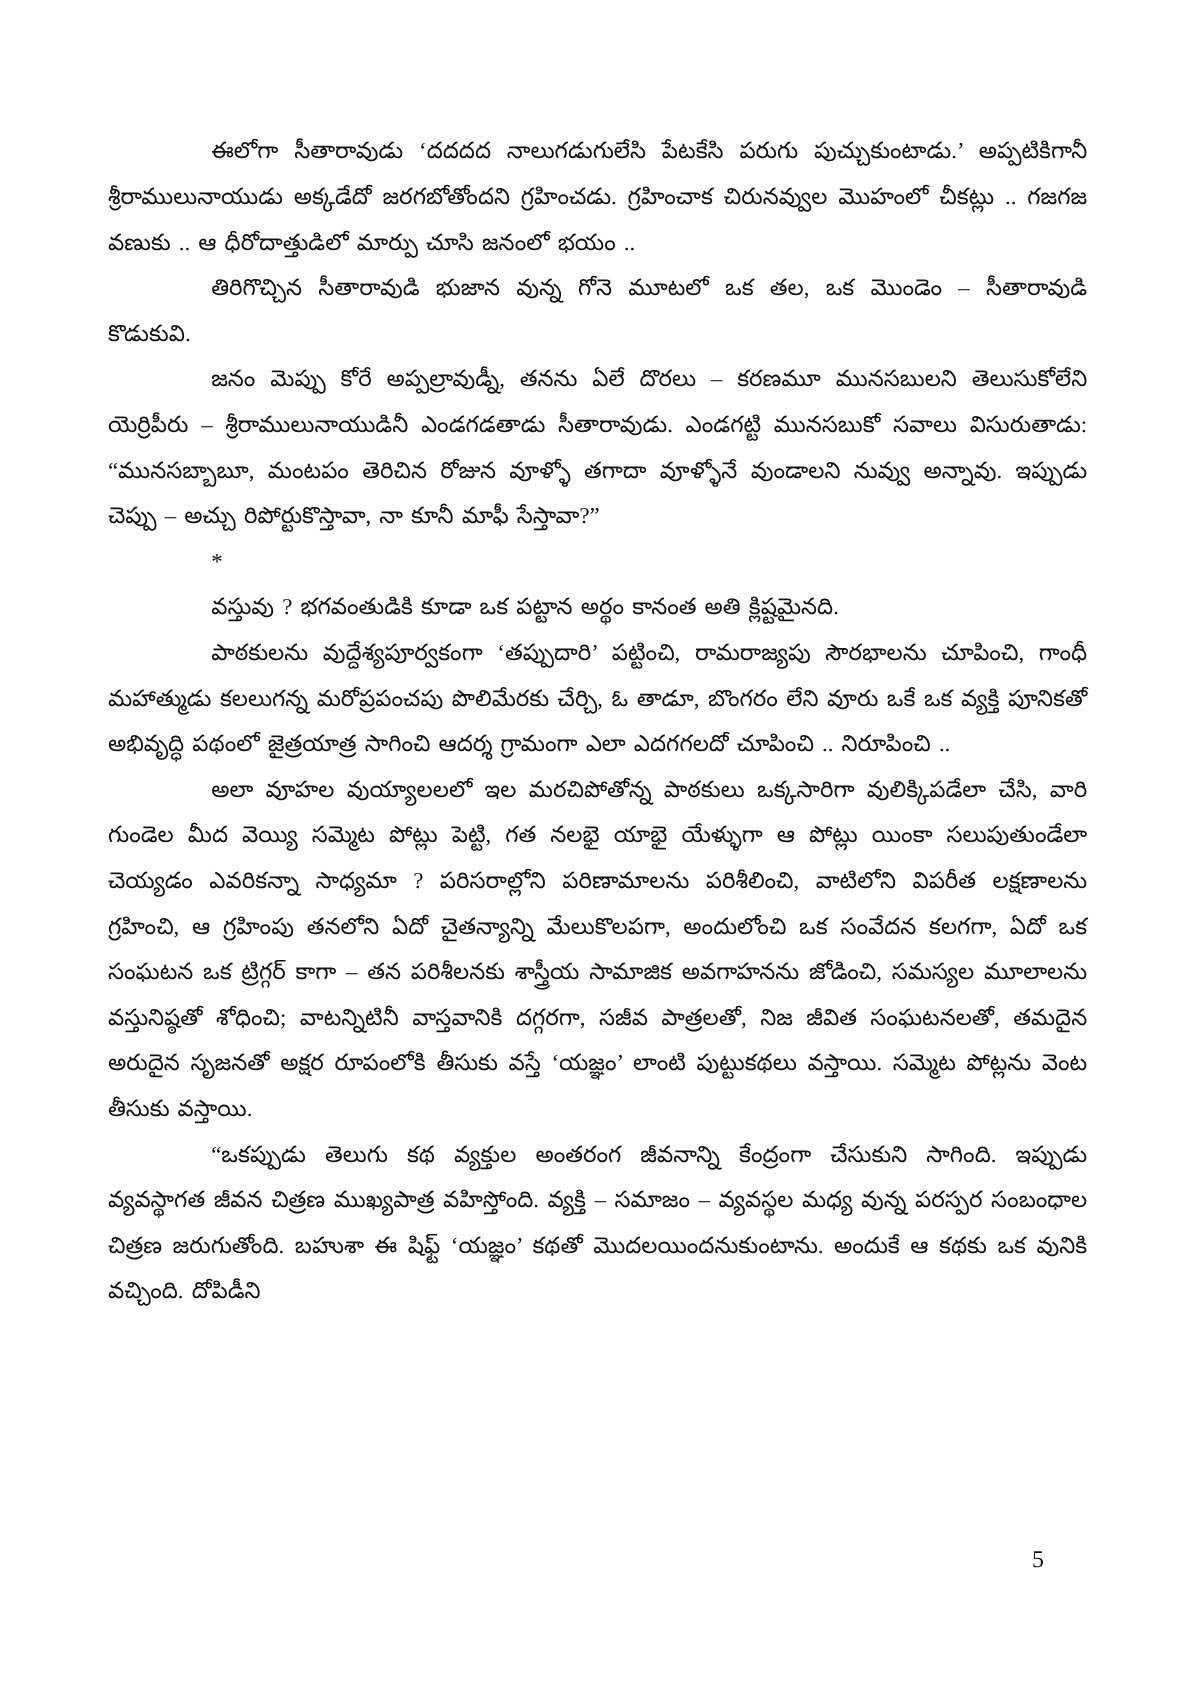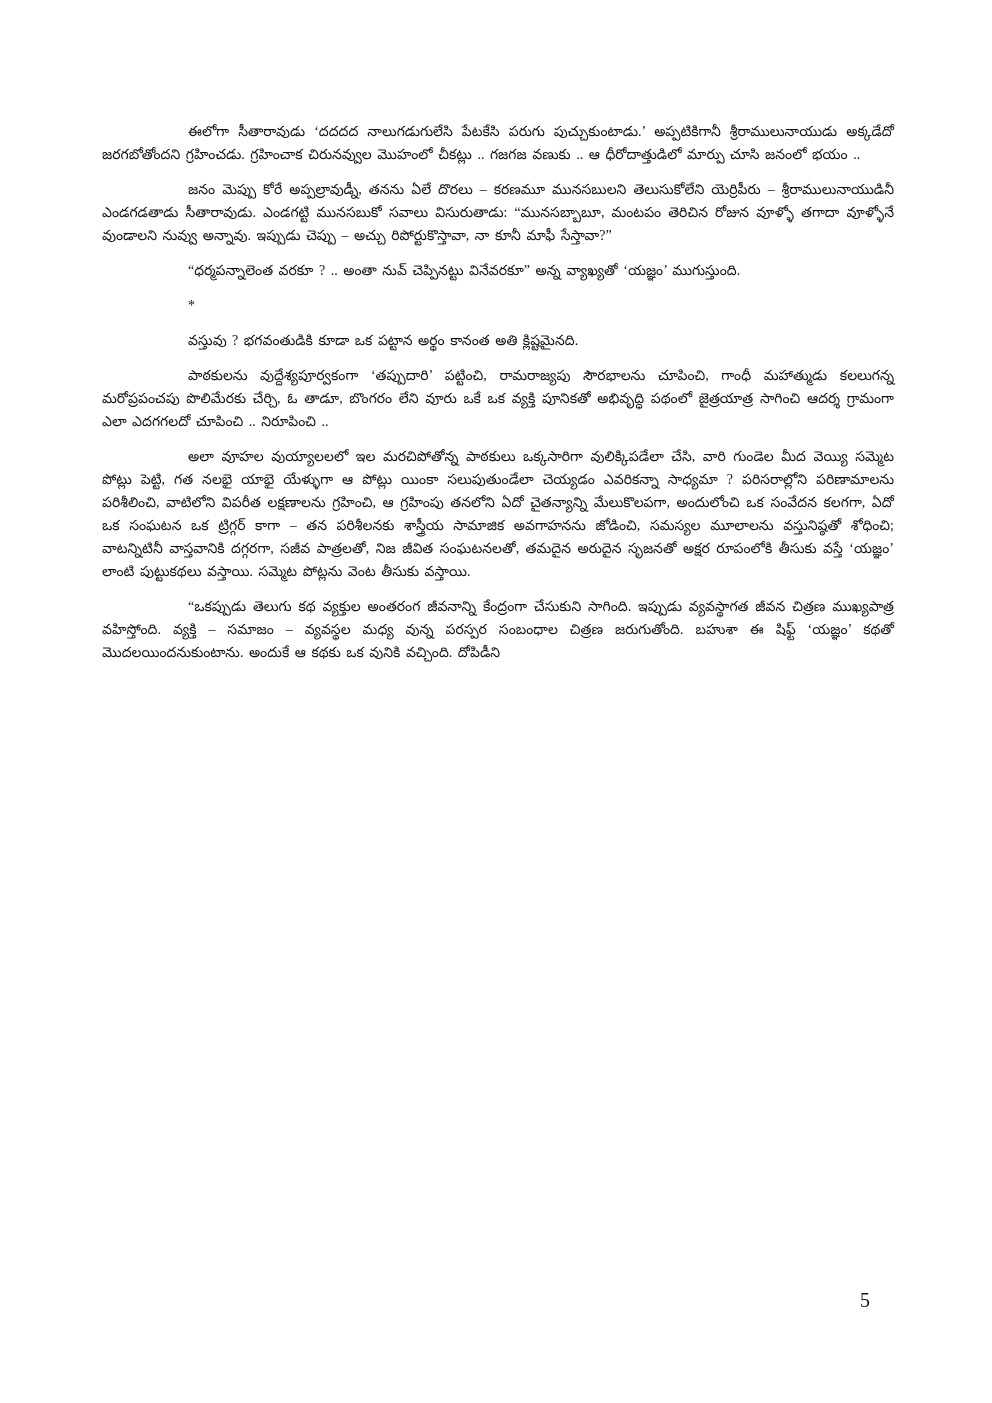--- a/index.html
+++ b/index.html
@@ -16,24 +16,24 @@
     font-family: "Liberation Serif", "DejaVu Serif", serif;
     color: #111111;
   }
   .content {
     position: absolute;
     left: 90px;
     top: 108px;
     width: 816px;
   }
   .content p {
-    margin: 12px;
+    margin: 0;
     padding: 0;
-    font-size: 14px;
-    line-height: 23px;
+    font-size: 19px;
+    line-height: 38px;
     text-align: justify;
     text-indent: 86px;
     word-spacing: 2px;
   }
   .separator {
     font-size: 20px;
     line-height: 34px;
     text-align: center;
     text-indent: 0;
     margin: 0;
@@ -46,22 +46,22 @@
     line-height: 24px;
     color: #111111;
   }
 </style>
 </head>
 <body>
 
 <div class="page">
   <div class="content">
     <p>ఈలోగా సీతారావుడు ‘దదదద నాలుగడుగులేసి పేటకేసి పరుగు పుచ్చుకుంటాడు.’ అప్పటికిగానీ శ్రీరాములునాయుడు అక్కడేదో జరగబోతోందని గ్రహించడు. గ్రహించాక చిరునవ్వుల మొహంలో చీకట్లు .. గజగజ వణుకు .. ఆ ధీరోదాత్తుడిలో మార్పు చూసి జనంలో భయం ..</p>
+    <p>తిరిగొచ్చిన సీతారావుడి భుజాన వున్న గోనె మూటలో ఒక తల, ఒక మొండెం – సీతారావుడి కొడుకువి.</p>
     <p>జనం మెప్పు కోరే అప్పల్రావుడ్నీ, తనను ఏలే దొరలు – కరణమూ మునసబులని తెలుసుకోలేని యెర్రిపీరు – శ్రీరాములునాయుడినీ ఎండగడతాడు సీతారావుడు. ఎండగట్టి మునసబుకో సవాలు విసురుతాడు: “మునసబ్బాబూ, మంటపం తెరిచిన రోజున వూళ్ళో తగాదా వూళ్ళోనే వుండాలని నువ్వు అన్నావు. ఇప్పుడు చెప్పు – అచ్చు రిపోర్టుకొస్తావా, నా కూనీ మాఫీ సేస్తావా?”</p>
-    <p>“ధర్మపన్నాలెంత వరకూ ? .. అంతా నువ్ చెప్పినట్టు వినేవరకూ” అన్న వ్యాఖ్యతో ‘యజ్ఞం’ ముగుస్తుంది.</p>
     <p class="separator">*</p>
     <p>వస్తువు ? భగవంతుడికి కూడా ఒక పట్టాన అర్థం కానంత అతి క్లిష్టమైనది.</p>
     <p>పాఠకులను వుద్దేశ్యపూర్వకంగా ‘తప్పుదారి’ పట్టించి, రామరాజ్యపు సౌరభాలను చూపించి, గాంధీ మహాత్ముడు కలలుగన్న మరోప్రపంచపు పొలిమేరకు చేర్చి, ఓ తాడూ, బొంగరం లేని వూరు ఒకే ఒక వ్యక్తి పూనికతో అభివృద్ధి పథంలో జైత్రయాత్ర సాగించి ఆదర్శ గ్రామంగా ఎలా ఎదగగలదో చూపించి .. నిరూపించి ..</p>
     <p>అలా వూహల వుయ్యాలలలో ఇల మరచిపోతోన్న పాఠకులు ఒక్కసారిగా వులిక్కిపడేలా చేసి, వారి గుండెల మీద వెయ్యి సమ్మెట పోట్లు పెట్టి, గత నలభై యాభై యేళ్ళుగా ఆ పోట్లు యింకా సలుపుతుండేలా చెయ్యడం ఎవరికన్నా సాధ్యమా ? పరిసరాల్లోని పరిణామాలను పరిశీలించి, వాటిలోని విపరీత లక్షణాలను గ్రహించి, ఆ గ్రహింపు తనలోని ఏదో చైతన్యాన్ని మేలుకొలపగా, అందులోంచి ఒక సంవేదన కలగగా, ఏదో ఒక సంఘటన ఒక ట్రిగ్గర్ కాగా – తన పరిశీలనకు శాస్త్రీయ సామాజిక అవగాహనను జోడించి, సమస్యల మూలాలను వస్తునిష్ఠతో శోధించి; వాటన్నిటినీ వాస్తవానికి దగ్గరగా, సజీవ పాత్రలతో, నిజ జీవిత సంఘటనలతో, తమదైన అరుదైన సృజనతో అక్షర రూపంలోకి తీసుకు వస్తే ‘యజ్ఞం’ లాంటి పుట్టుకథలు వస్తాయి. సమ్మెట పోట్లను వెంట తీసుకు వస్తాయి.</p>
     <p>“ఒకప్పుడు తెలుగు కథ వ్యక్తుల అంతరంగ జీవనాన్ని కేంద్రంగా చేసుకుని సాగింది. ఇప్పుడు వ్యవస్థాగత జీవన చిత్రణ ముఖ్యపాత్ర వహిస్తోంది. వ్యక్తి – సమాజం – వ్యవస్థల మధ్య వున్న పరస్పర సంబంధాల చిత్రణ జరుగుతోంది. బహుశా ఈ షిఫ్ట్ ‘యజ్ఞం’ కథతో మొదలయిందనుకుంటాను. అందుకే ఆ కథకు ఒక వునికి వచ్చింది. దోపిడీని</p>
   </div>
   <div class="page-number">5</div>
 </div>
 
 </body></html>

